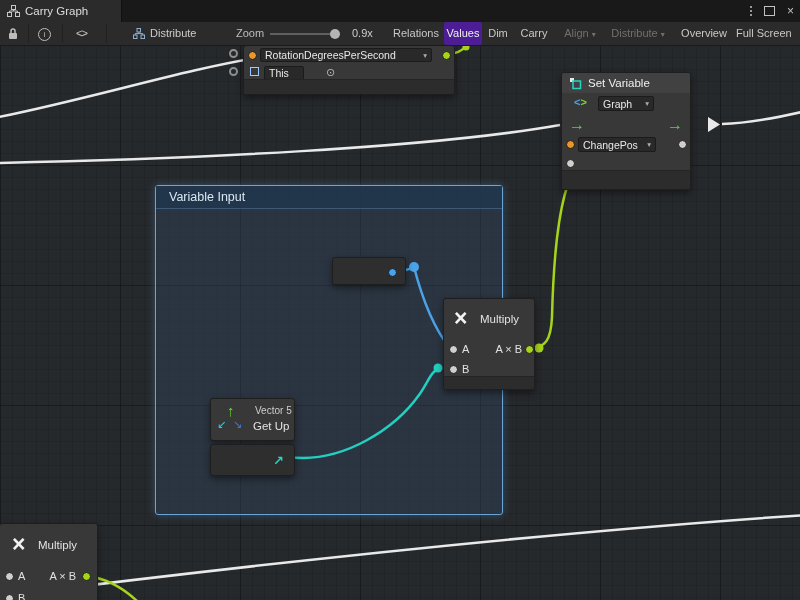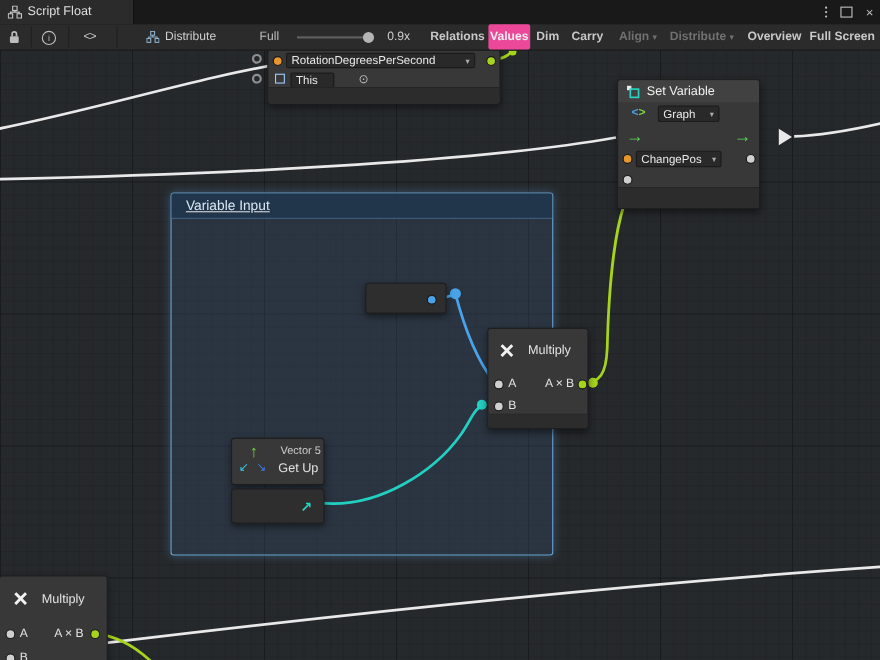--- a/index.html
+++ b/index.html
@@ -17,43 +17,43 @@
   .dots{display:flex;flex-direction:column;gap:2px;}
   .dots i{width:2px;height:2px;background:#c2c2c2;border-radius:50%;}
   .maxbox{width:9px;height:8px;border:1px solid #c2c2c2;display:inline-block;}
 
   
   .toolbar{position:absolute;top:22px;left:0;width:800px;height:23px;background:#2b2b2b;
     border-bottom:1px solid #1a1a1a;z-index:10;font-size:11px;}
   .toolbar .sep{position:absolute;top:2px;width:1px;height:19px;background:#202020;}
   .tb-item{position:absolute;top:0;height:23px;line-height:23px;color:#cdcdcd;white-space:nowrap;}
   .tb-btn{position:absolute;top:0;height:23px;line-height:23px;color:#c8c8c8;text-align:center;
-    white-space:nowrap;cursor:default;font-weight:bold;}
-  .tb-btn.active{background:#ec4899;border-radius:2px;color:#f0f0f0;}
+    white-space:nowrap;cursor:default;}
+  .tb-btn.active{background:#4c1d95;border-radius:2px;color:#f0f0f0;}
   .tb-btn.dim{color:#707070;text-align:center;}
   .tb-btn .arr{font-size:8px;margin-left:3px;color:inherit;}
   .infoc{display:inline-block;width:11px;height:11px;border:1px solid #bdbdbd;border-radius:50%;
     font-size:8px;line-height:11px;text-align:center;color:#bdbdbd;}
   .slider-track{position:absolute;top:11px;height:2px;background:#5f5f5f;}
   .slider-handle{position:absolute;top:7px;width:10px;height:10px;border-radius:50%;background:#b4b4b4;}
 
   
   .canvas{position:absolute;top:45px;left:0;width:800px;height:555px;overflow:hidden;
     background-color:#26292c;
     background-image:
       linear-gradient(rgba(0,0,0,.25) 1px,transparent 1px),
       linear-gradient(90deg,rgba(0,0,0,.25) 1px,transparent 1px),
       linear-gradient(rgba(0,0,0,.10) 1px,transparent 1px),
       linear-gradient(90deg,rgba(0,0,0,.10) 1px,transparent 1px);
     background-size:120px 120px,120px 120px,12px 12px,12px 12px;}
   .wires{position:absolute;top:0;left:0;z-index:2;pointer-events:none;}
 
-  .group{position:absolute;left:155px;top:130px;width:348px;height:330px;z-index:1;
+  .group{position:absolute;left:155px;top:140px;width:348px;height:330px;z-index:1;
     background:rgba(52,74,100,.38);border:1px solid #6aa5d8;border-radius:3px;
-    box-shadow:0 0 9px rgba(90,160,220,.35);box-sizing:border-box;text-decoration:underline;}
+    box-shadow:0 0 9px rgba(90,160,220,.35);box-sizing:border-box;}
   .group-header{height:22px;background:rgba(32,54,76,.88);border-bottom:1px solid rgba(110,160,210,.35);
     color:#d9e7f3;font-size:12.5px;line-height:22px;padding-left:13px;}
 
   .node{position:absolute;background:#383838;border:1px solid #1e1e1e;border-radius:3px;
     box-shadow:0 3px 7px rgba(0,0,0,.45);font-size:11px;color:#e2e2e2;z-index:3;box-sizing:border-box;}
   .node .hdr{position:absolute;left:0;right:0;top:0;background:#414141;border-radius:2px 2px 0 0;}
   .node .strip{position:absolute;left:0;right:0;bottom:0;background:#2c2c2c;border-top:1px solid #242424;
     border-radius:0 0 2px 2px;}
   .nlabel{position:absolute;white-space:nowrap;}
   .dropdown{position:absolute;background:#292929;border:1px solid #1b1b1b;border-radius:2px;
@@ -81,21 +81,21 @@
 <div id="root">
 
   <div class="titlebar">
     <div class="tab">
       <svg width="13" height="12">
         <rect x="4.5" y="0.5" width="4" height="4" fill="none" stroke="#c8c8c8"></rect>
         <rect x="0.5" y="7.5" width="4" height="4" fill="none" stroke="#c8c8c8"></rect>
         <rect x="8.5" y="7.5" width="4" height="4" fill="none" stroke="#c8c8c8"></rect>
         <path d="M6.5 4.5 V6 M2.5 7.5 V6 H10.5 V7.5" fill="none" stroke="#c8c8c8"></path>
       </svg>
-      <span class="tab-title">Script Float</span>
+      <span class="tab-title">Carry Graph</span>
     </div>
     <div class="winctrl">
       <span class="dots">
           <i></i>
           <i></i>
           <i></i>
         </span>
       <span class="maxbox"></span>
       <span class="wc">×</span>
     </div>
@@ -119,21 +119,21 @@
     <span class="tb-item" style="left:133px;top:6px;height:12px;line-height:12px;">
       <svg width="12" height="11">
         <rect x="4" y="0.5" width="3.5" height="3.5" fill="none" stroke="#8fb0cc"></rect>
         <rect x="0.5" y="7" width="3.5" height="3.5" fill="none" stroke="#8fb0cc"></rect>
         <rect x="8" y="7" width="3.5" height="3.5" fill="none" stroke="#8fb0cc"></rect>
         <path d="M5.8 4 V5.6 M2.2 7 V5.6 H9.8 V7" fill="none" stroke="#8fb0cc"></path>
       </svg>
     </span>
     <span class="tb-item" style="left:150px;">Distribute</span>
 
-    <span class="tb-item" style="left:236px;color:#bdbdbd;">Full</span>
+    <span class="tb-item" style="left:236px;color:#bdbdbd;">Zoom</span>
     <span class="slider-track" style="left:270px;width:70px;"></span>
     <span class="slider-handle" style="left:330px;"></span>
     <span class="tb-item" style="left:352px;">0.9x</span>
 
     <span class="tb-btn" style="left:390px;width:52px;">Relations</span>
     <span class="tb-btn active" style="left:444px;width:38px;">Values</span>
     <span class="tb-btn" style="left:484px;width:28px;">Dim</span>
     <span class="tb-btn" style="left:514px;width:40px;">Carry</span>
     <span class="tb-btn dim" style="left:558px;width:44px;">
       <span>Align</span><span class="arr">▾</span>

